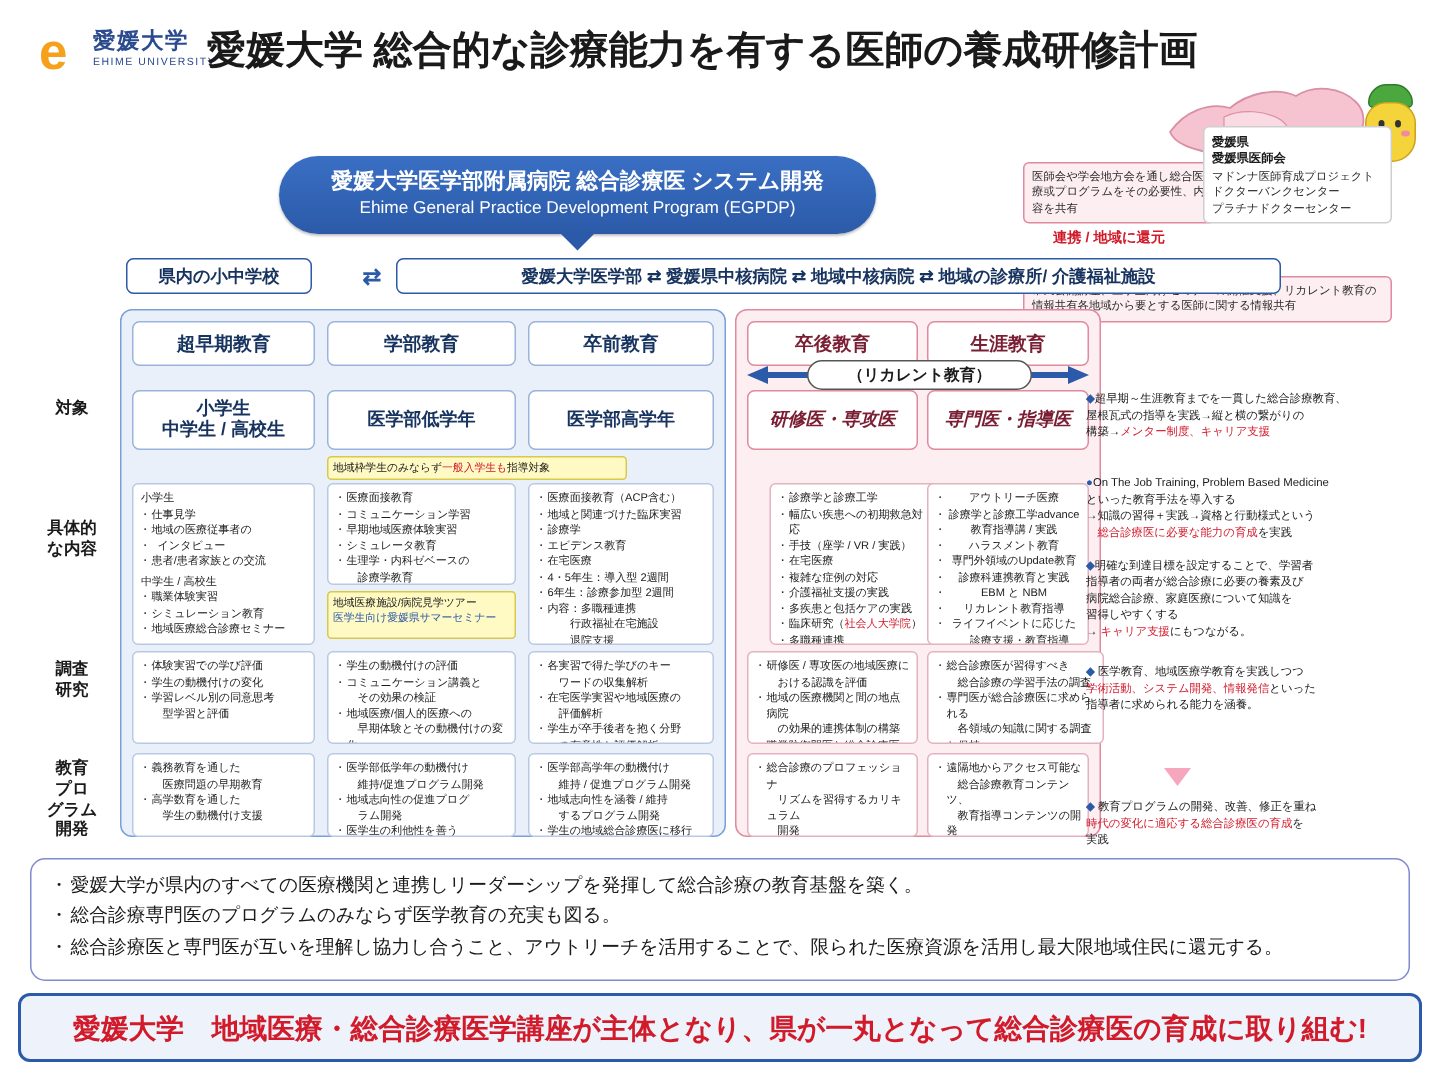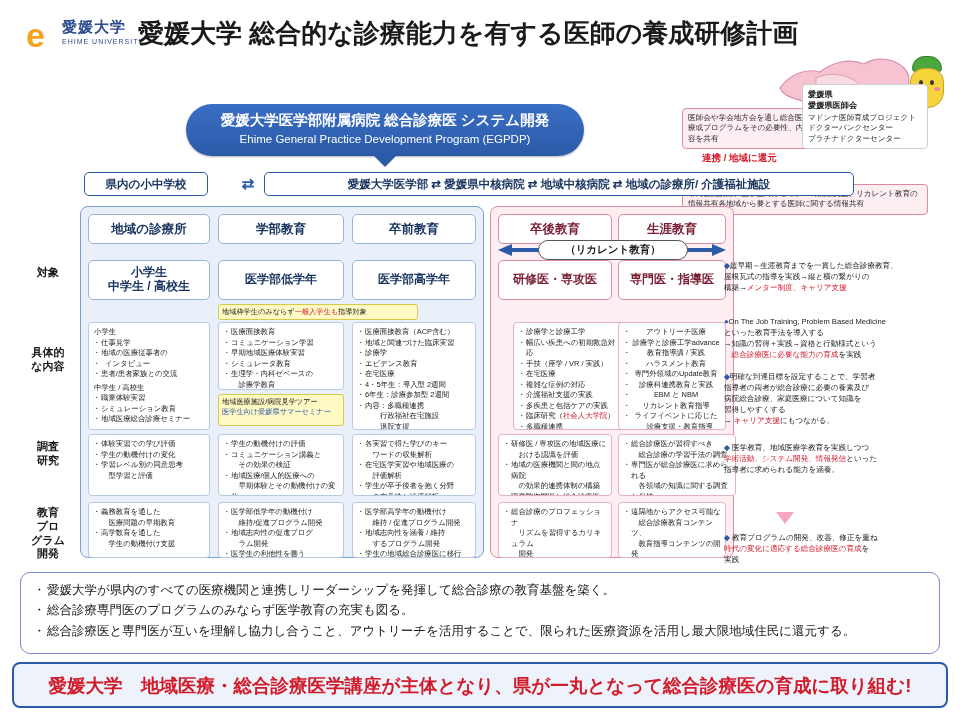--- a/index.html
+++ b/index.html
@@ -131,21 +131,21 @@
     border-radius: 5px; display: flex; align-items: center; justify-content: center;
     font-size: 12.5px; font-weight: bold; color: #17335f;
   }
   .colhead.pink { border-color: #e08a9e; color: #7a1f33; }
 
   .subhead {
     position: absolute; height: 30px; border: 1.2px solid #9ab3dd; background: #fff;
     border-radius: 5px; display: flex; align-items: center; justify-content: center;
     font-size: 12px; font-weight: bold; color: #17335f; text-align:center; line-height:1.15;
   }
-  .subhead.pink { border-color: #e08a9e; color: #7a1f33; }
+  .subhead.pink { border-color: #e08a9e; color: #7a1f33; font-style: italic; }
 
   .cell {
     position: absolute; background: #fff; border: 1px solid #b9c9e4;
     border-radius: 4px; padding: 4px 4px 3px 5px;
     font-size: 7.4px; line-height: 1.42; color: #1a1a1a; overflow: hidden;
   }
   .cell.pink { border-color: #e3b2bf; }
   .cell ul { margin: 0; padding: 0; list-style: none; }
   .cell li { position: relative; padding-left: 7px; }
   .cell li::before { content: "・"; position: absolute; left: -1px; top: 0; }
@@ -260,21 +260,21 @@
   <div class="grid">
 
     <div class="colgroup group-pre"></div>
     <div class="colgroup group-post"></div>
 
     <div class="rowlabel" style="top:60px;">対象</div>
     <div class="rowlabel" style="top:140px;">具体的<br>な内容</div>
     <div class="rowlabel" style="top:234px;">調査<br>研究</div>
     <div class="rowlabel" style="top:300px;">教育<br>プロ<br>グラム<br>開発</div>
 
-    <div class="colhead" style="left:70px;width:122px;top:8px;">地域の診療所</div>
+    <div class="colhead" style="left:70px;width:122px;top:8px;">超早期教育</div>
     <div class="colhead" style="left:200px;width:126px;top:8px;">学部教育</div>
     <div class="colhead" style="left:334px;width:124px;top:8px;">卒前教育</div>
     <div class="colhead pink" style="left:480px;width:114px;top:8px;">卒後教育</div>
     <div class="colhead pink" style="left:600px;width:108px;top:8px;">生涯教育</div>
 
     <svg class="recur-arrow" viewBox="0 0 228 12">
       <defs></defs>
       <line x1="12" y1="6" x2="216" y2="6" stroke="#2b5aa8" stroke-width="4"></line>
       <polygon points="0,6 14,0 14,12" fill="#2b5aa8"></polygon>
       <polygon points="228,6 214,0 214,12" fill="#2b5aa8"></polygon>

